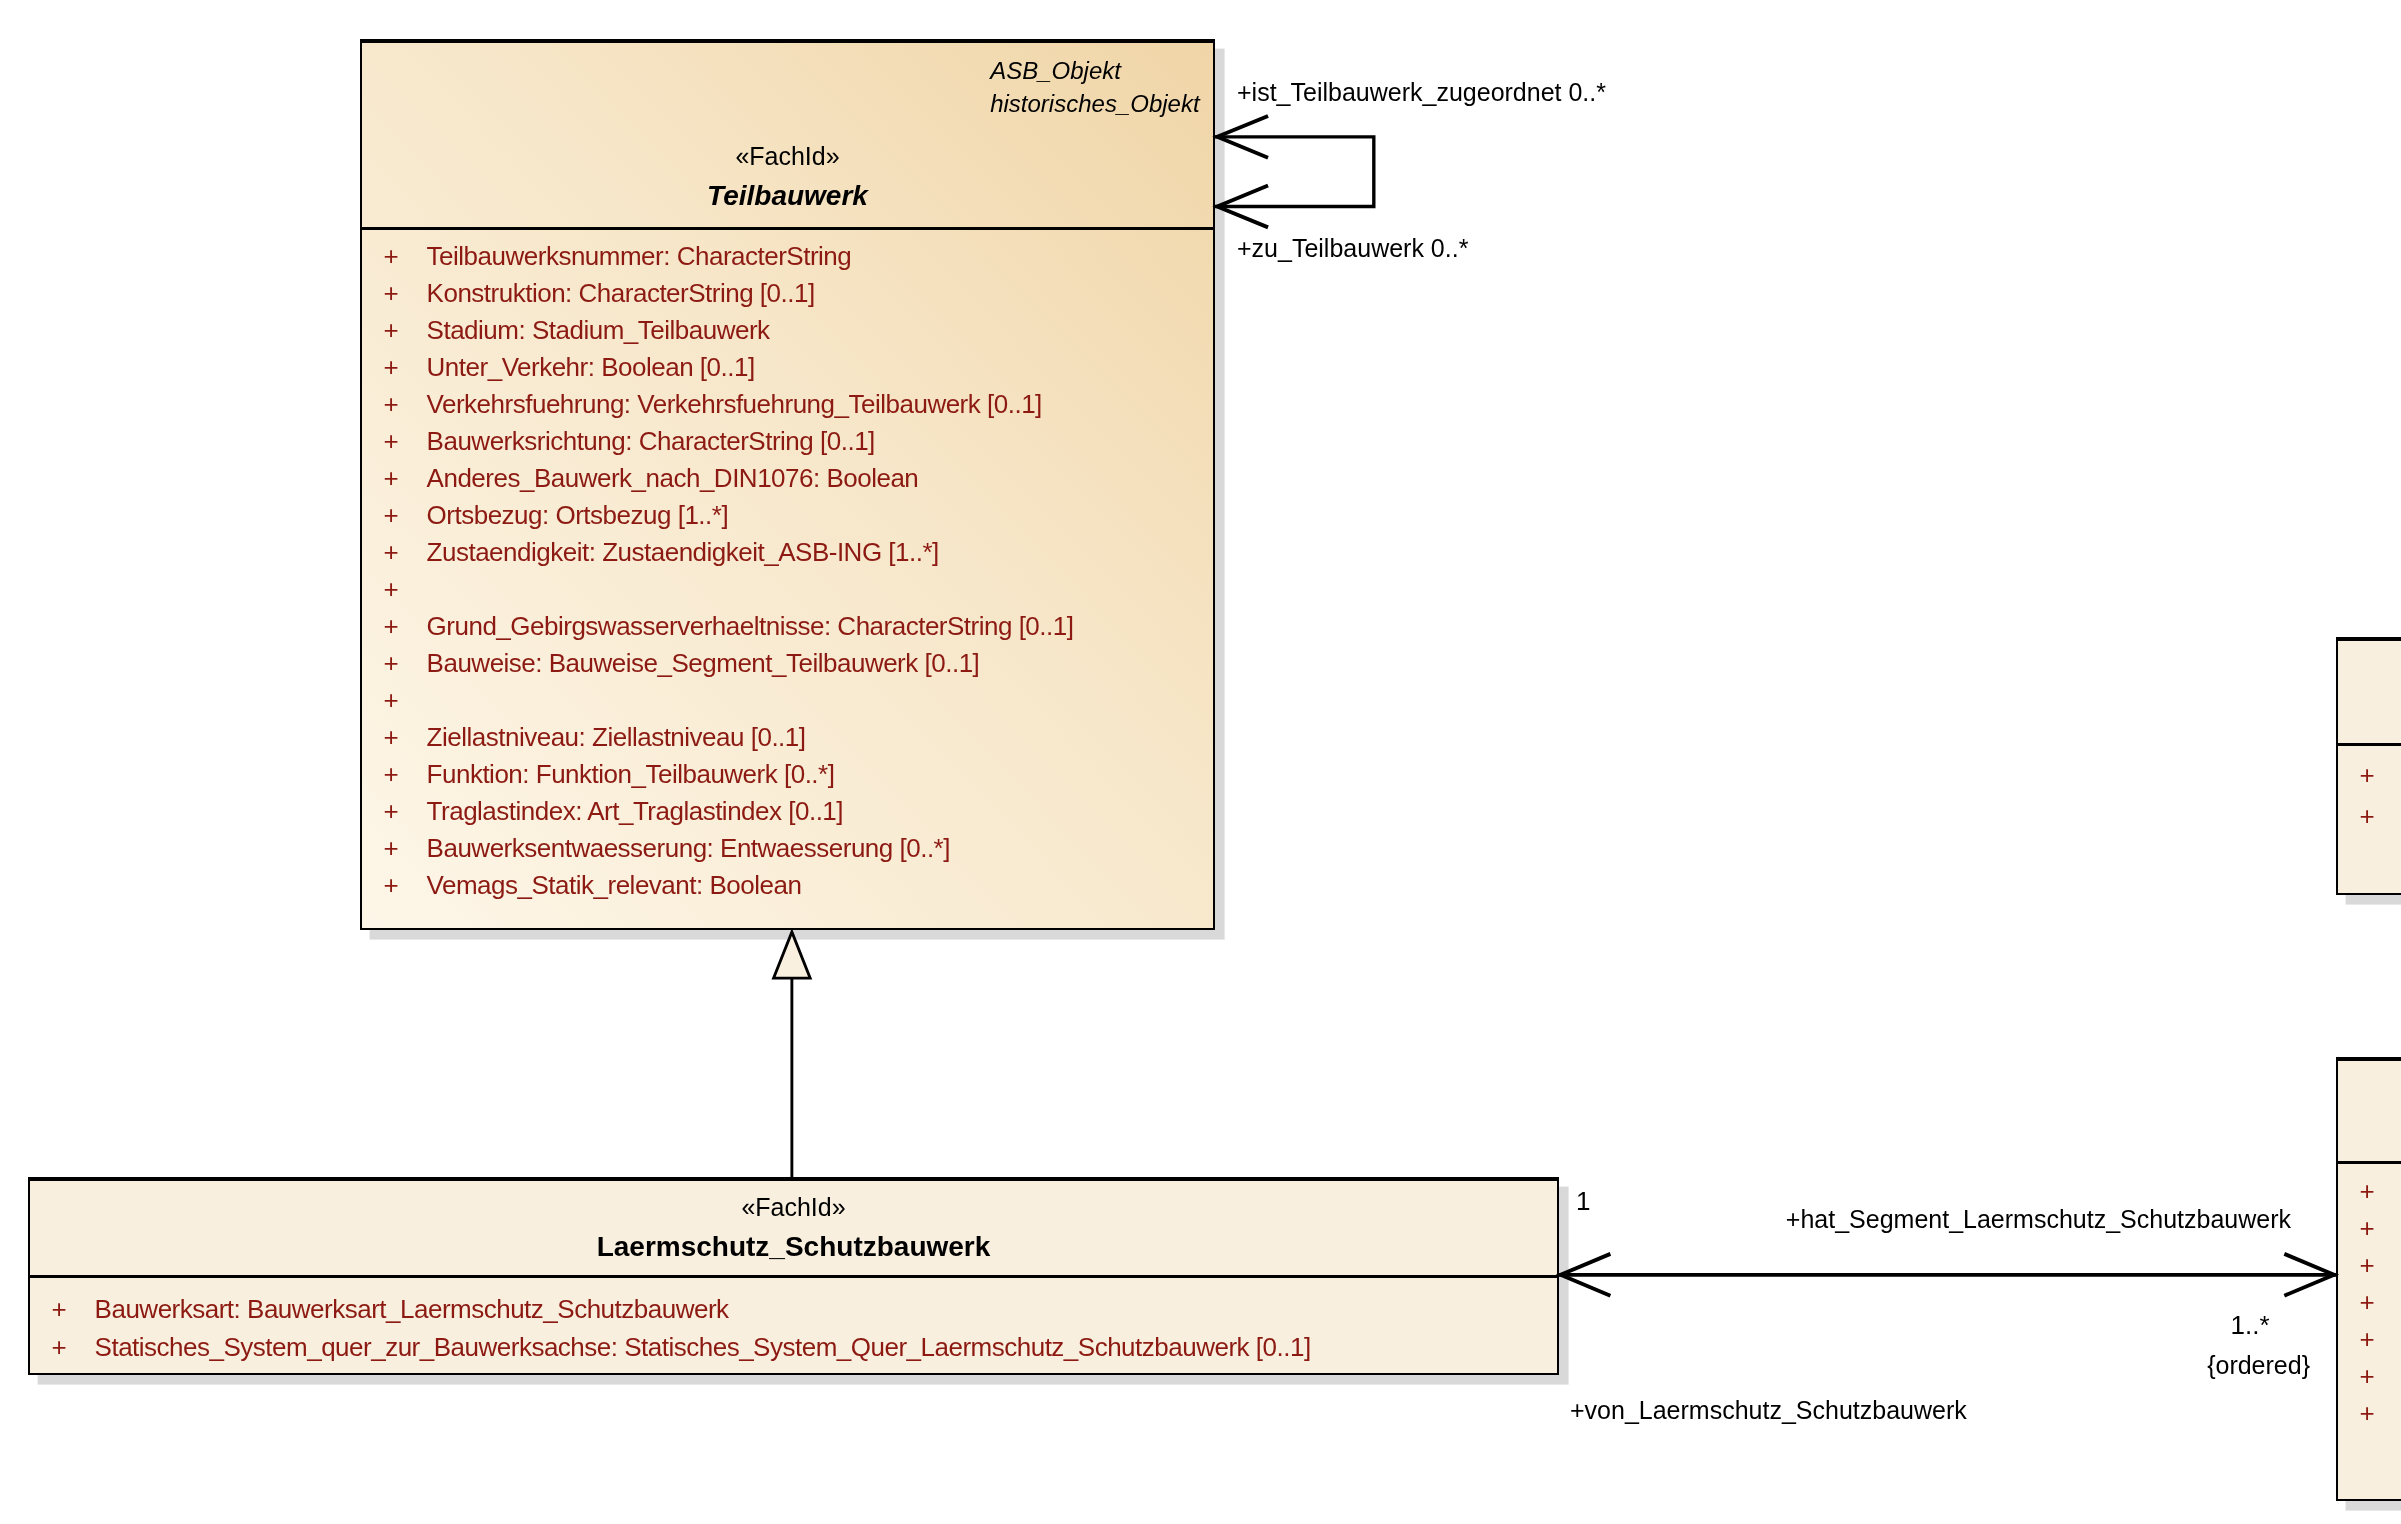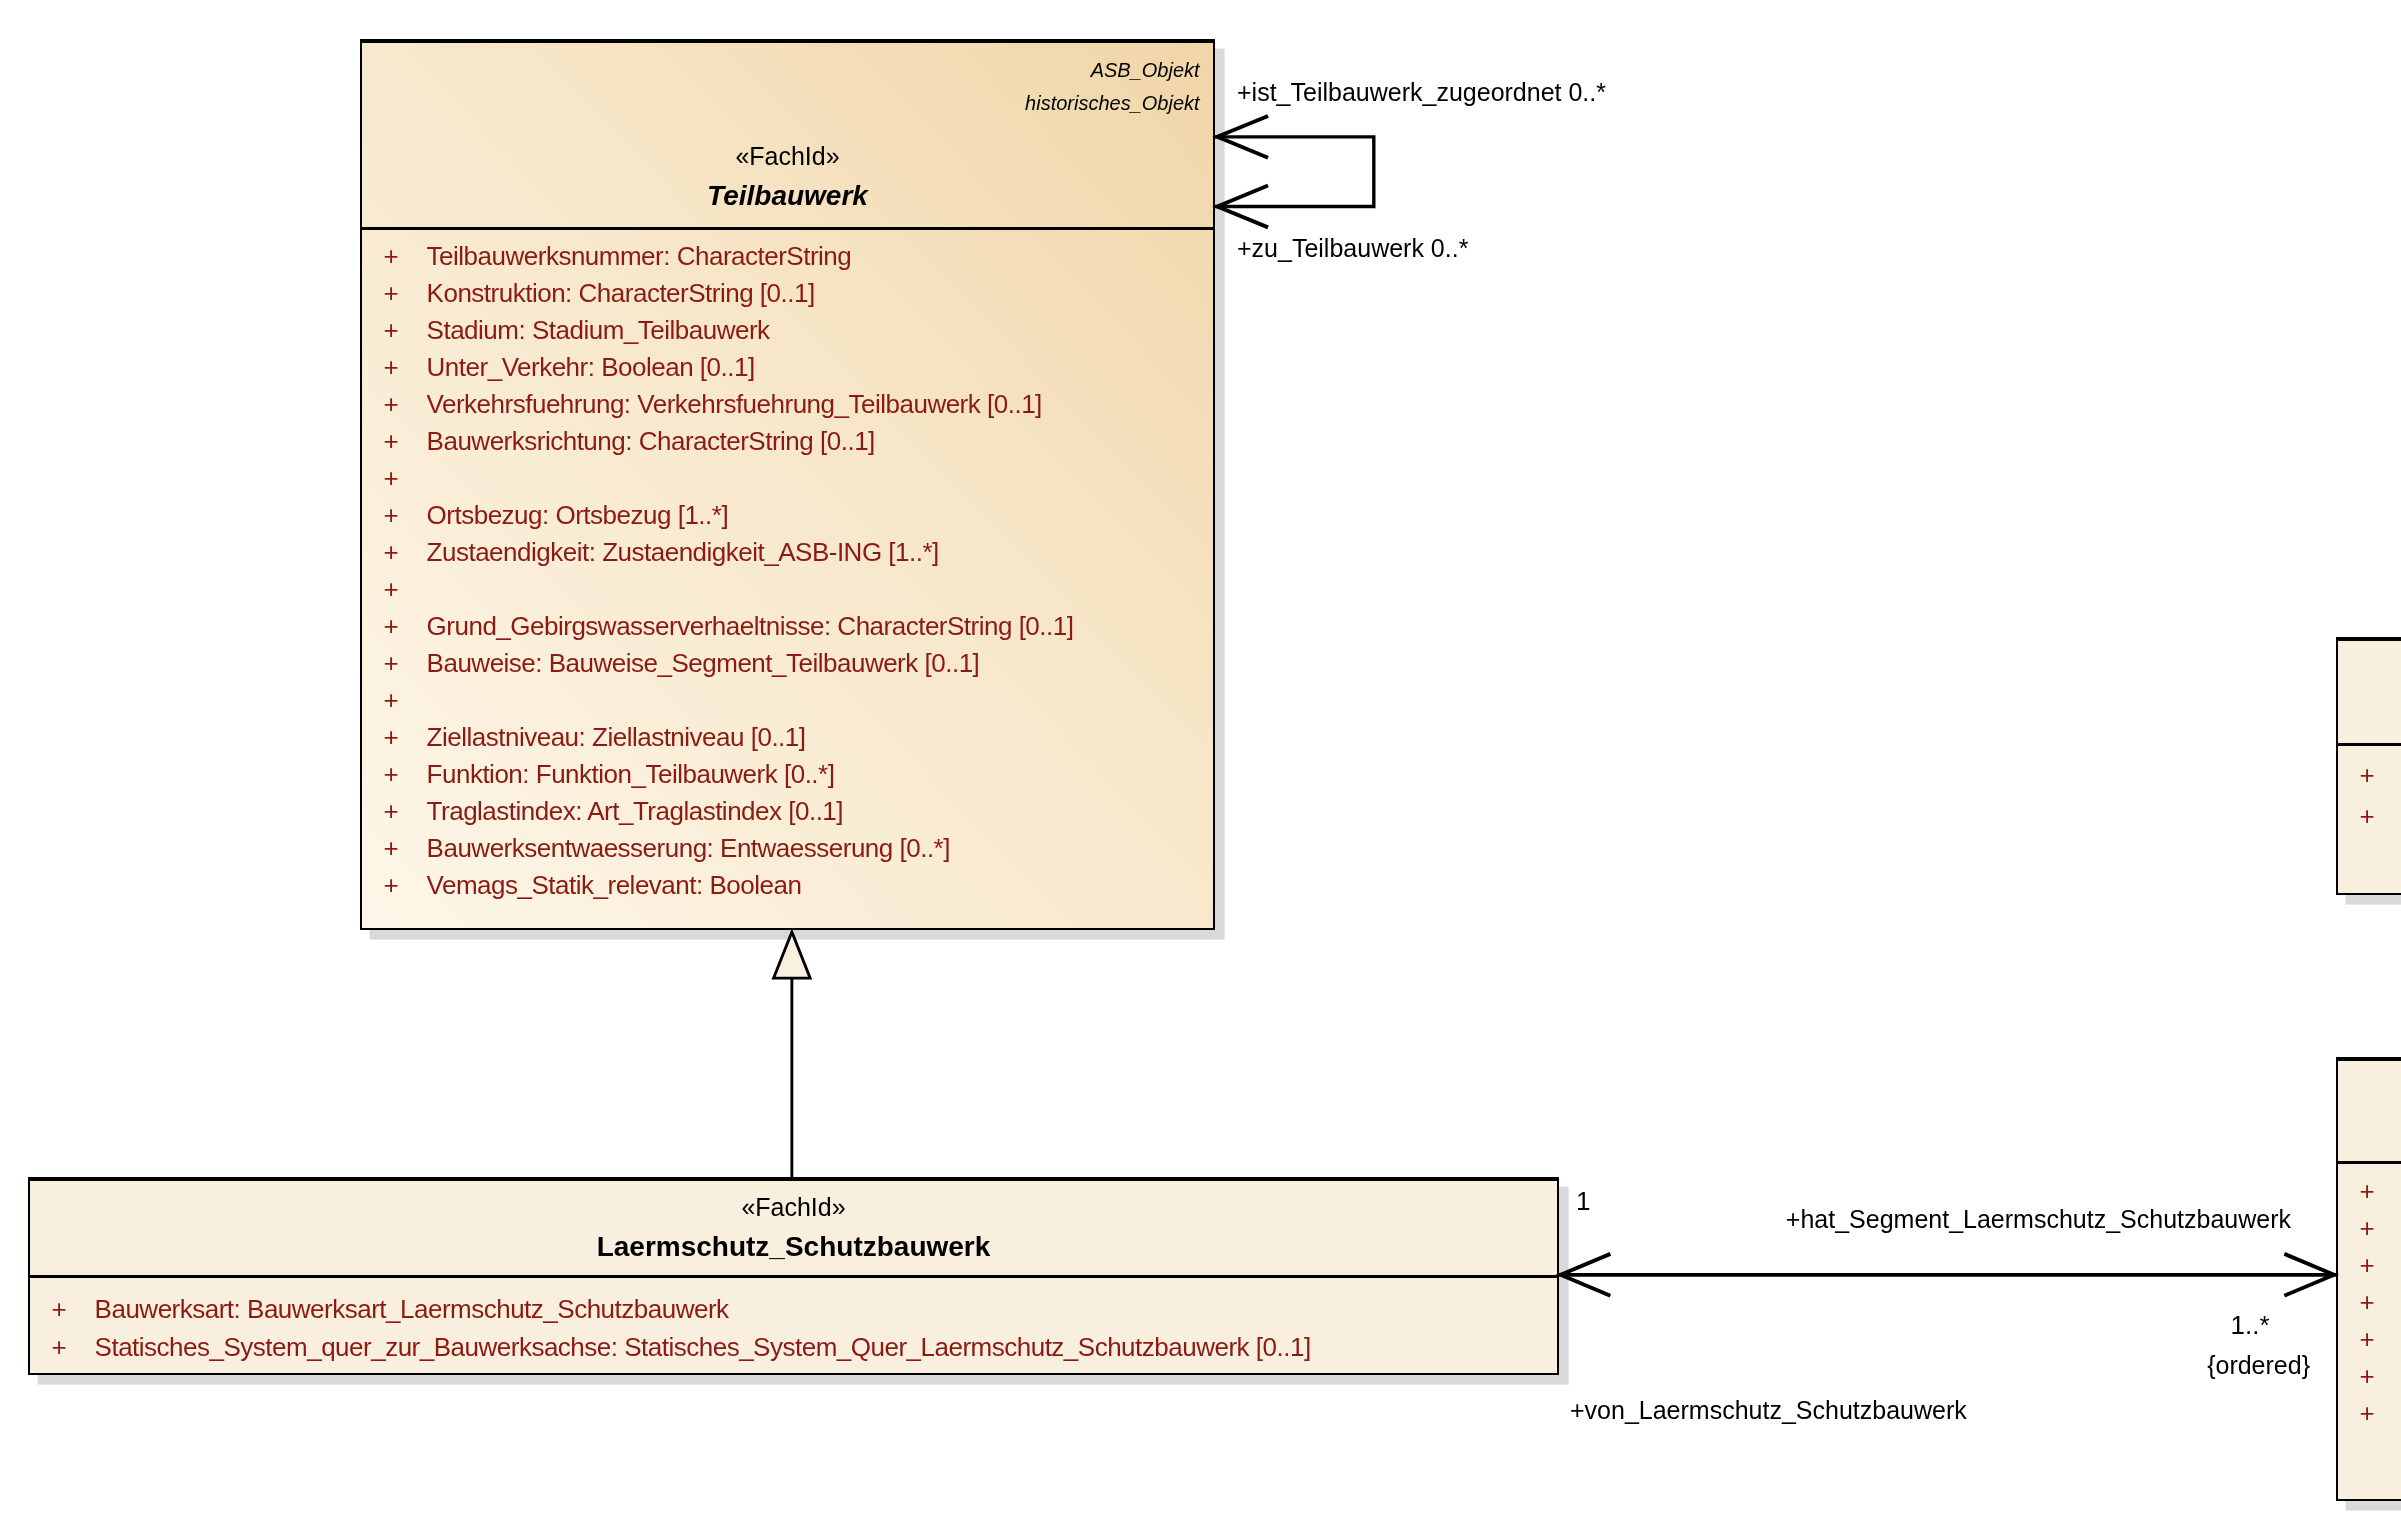--- a/index.html
+++ b/index.html
@@ -30,23 +30,23 @@
     flex-direction: column;
     align-items: center;
     gap: 7.7px;
   }
   .class-header.tall { justify-content: flex-end; padding-bottom: 14.4px; }
   .class-header.short { justify-content: center; }
   .hdr-tags {
     position: absolute;
     top: 10.6px;
     right: 13.4px;
-    text-align: right;
+    text-align: left;
     font-style: italic;
-    font-size: 20px;
+    font-size: 24px;
     line-height: 33px;
     color: #000;
   }
   .stereotype { font-size: 25px; line-height: 30px; color: #000; }
   .class-name { font-size: 28px; line-height: 34px; font-weight: bold; color: #000; }
   .class-name.abstract { font-style: italic; }
   .class-attrs {
     box-sizing: border-box;
     padding: 7.7px 9.6px 0 21.6px;
     color: var(--attr-color, #8c1a12);
@@ -115,20 +115,21 @@
         <div class="attr-row">
           <span class="plus">+</span>
           <span>Verkehrsfuehrung: Verkehrsfuehrung_Teilbauwerk [0..1]</span>
         </div>
         <div class="attr-row">
           <span class="plus">+</span>
           <span>Bauwerksrichtung: CharacterString [0..1]</span>
         </div>
         <div class="attr-row">
           <span class="plus">+</span>
+          <span>Anderes_Bauwerk_nach_DIN1076: Boolean</span>
         </div>
         <div class="attr-row">
           <span class="plus">+</span>
           <span>Ortsbezug: Ortsbezug [1..*]</span>
         </div>
         <div class="attr-row">
           <span class="plus">+</span>
           <span>Zustaendigkeit: Zustaendigkeit_ASB-ING [1..*]</span>
         </div>
         <div class="attr-row">

